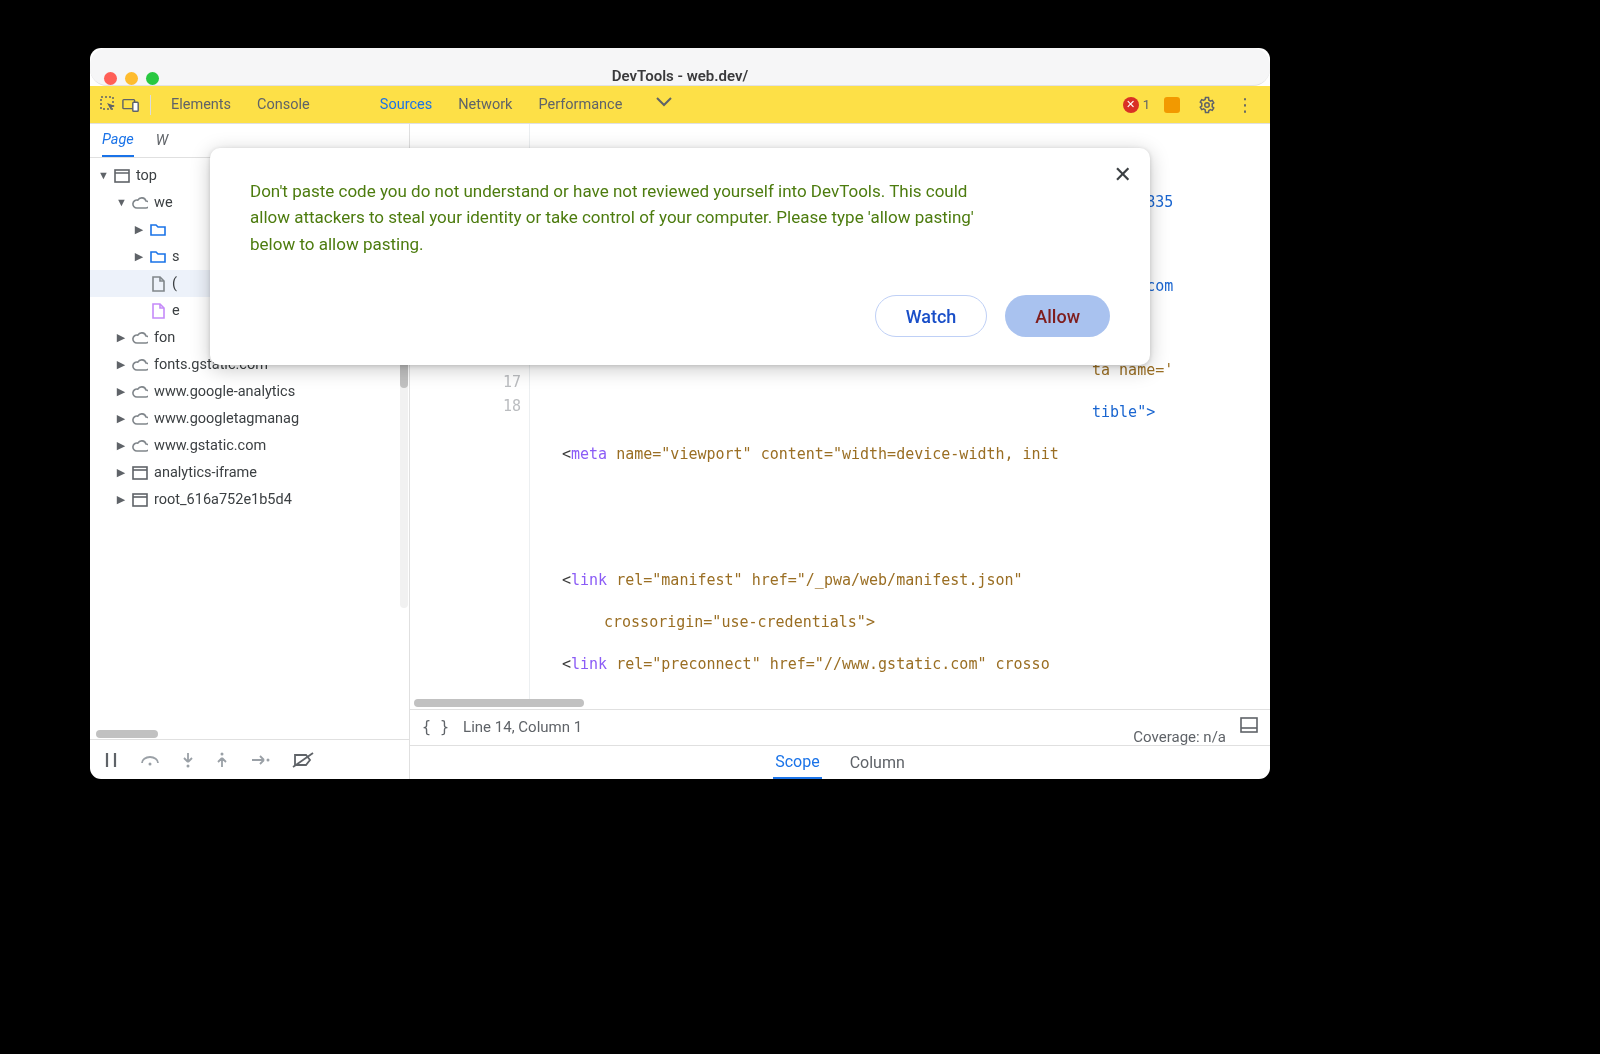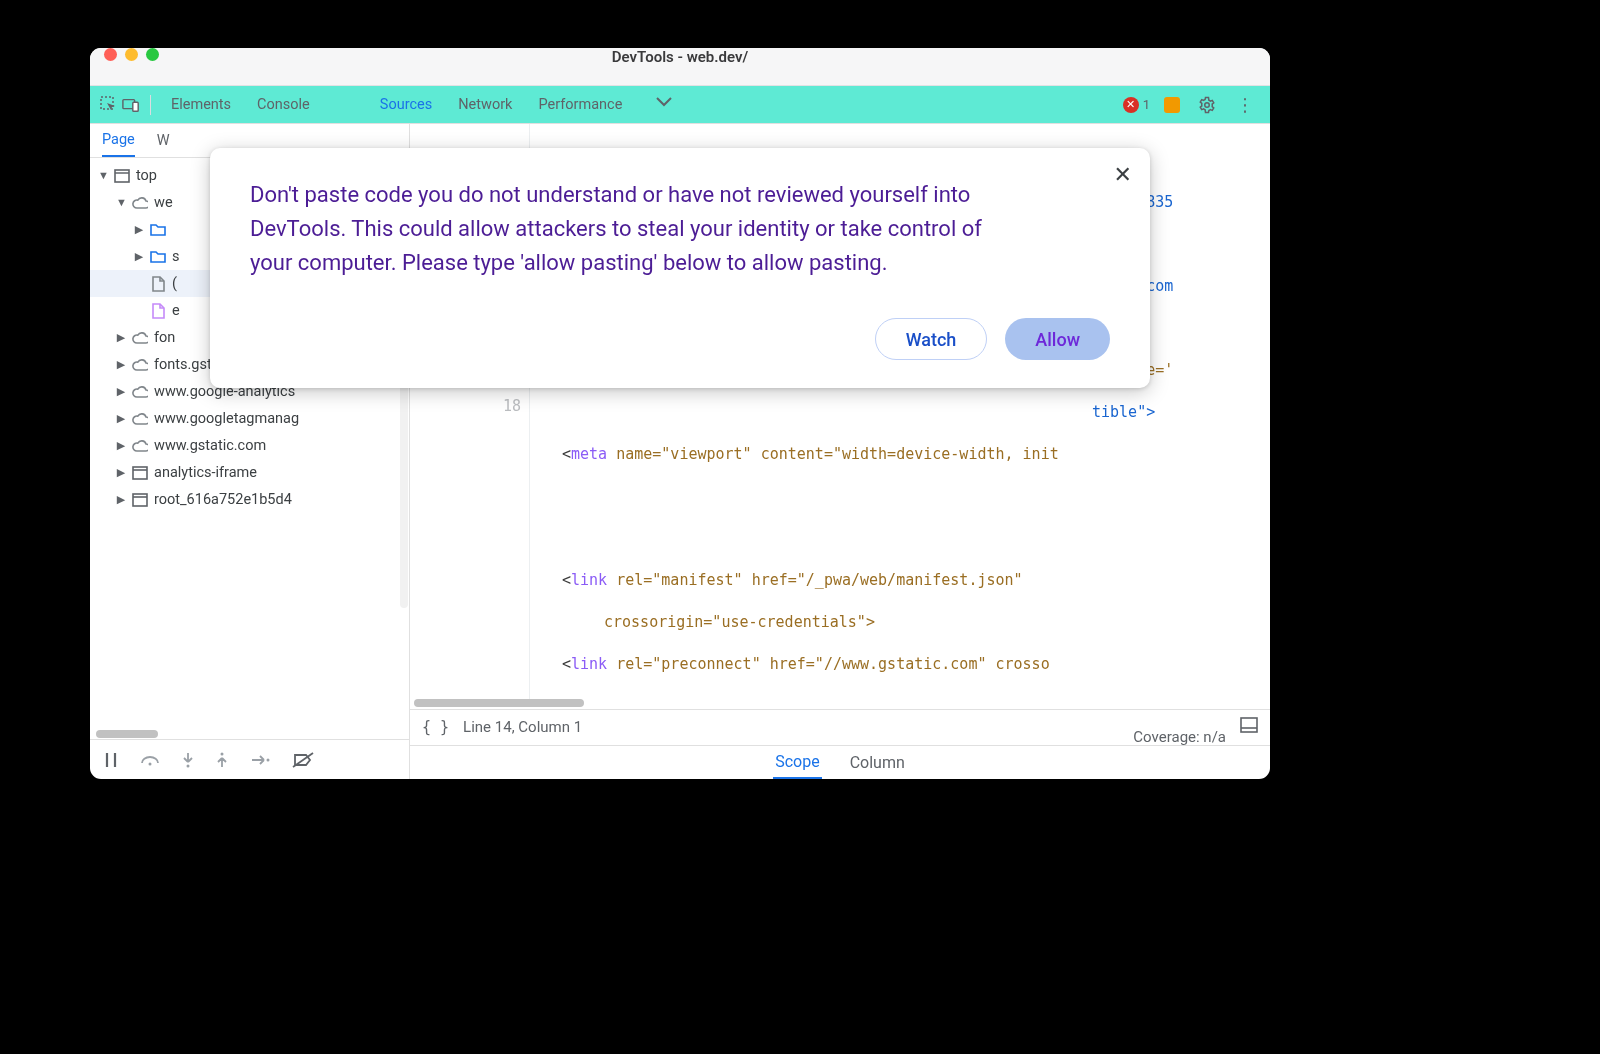--- a/index.html
+++ b/index.html
@@ -1,39 +1,39 @@
 <!DOCTYPE html>
 <html><head>
 <meta charset="utf-8">
 <style>
   * { box-sizing: border-box; }
   body { margin:0; background:#000; font-family:-apple-system,BlinkMacSystemFont,"Segoe UI",Roboto,Helvetica,Arial,sans-serif; width:1600px; height:1054px; overflow:hidden; }
   .stage{ position:absolute; inset:0; }
   .window{ position:absolute; left:90px; top:48px; width:1180px; height:731px; background:#fff; border-radius:11px; box-shadow:0 30px 60px rgba(0,0,0,.45), 0 2px 8px rgba(0,0,0,.3); overflow:hidden; display:flex; flex-direction:column; }
-  .titlebar{ height:38px; background:#f6f6f7; border-bottom:1px solid #e2e2e4; display:flex; align-items:flex-start; position:relative; flex:0 0 auto; }
+  .titlebar{ height:38px; background:#f6f6f7; border-bottom:1px solid #e2e2e4; display:flex; align-items:flex-end; position:relative; flex:0 0 auto;border-radius:17px; }
   .traffic{ display:flex; gap:8px; padding-left:14px; }
   .tl{ width:13px; height:13px; border-radius:50%; }
   .tl.r{ background:#ff5f57; } .tl.y{ background:#febc2e; } .tl.g{ background:#28c840; }
   .wintitle{ position:absolute; left:0; right:0; text-align:center; font-size:15px; font-weight:600; color:#3a3a3c; pointer-events:none;}
-  .toolbar{ height:38px; background:#5eead4; border-bottom:1px solid #e0e0e0; display:flex; align-items:center; padding:0 10px; gap:4px; color:#5f6368; font-size:14.5px; flex:0 0 auto; }
+  .toolbar{ height:38px; background:#fde047; border-bottom:1px solid #e0e0e0; display:flex; align-items:center; padding:0 10px; gap:4px; color:#5f6368; font-size:14.5px; flex:0 0 auto; }
   .tb-ic{ width:18px; height:18px; display:flex; align-items:center; justify-content:center; color:#5f6368;}
   .tabs{ display:flex; align-items:center; gap:26px; margin-left:10px; flex:1 1 auto; overflow:hidden;}
   .tab{ padding:2px 0; }
   .tab.active{ color:#1a73e8;margin-left:44px; }
   .chevmore{ margin-left:8px; }
   .badge-row{ display:flex; align-items:center; gap:14px; margin-left:auto; }
   .badge{ display:flex; align-items:center; gap:4px; font-size:13px; }
   .badge .dot{ width:16px; height:16px; border-radius:3px; display:flex; align-items:center; justify-content:center; color:#fff; font-size:11px;}
   .dot.err{ background:#d93025; border-radius:50%;}
   .dot.warn{ background:#f29900; }
   .kebab{ font-size:18px; color:#5f6368; padding:0 6px;}
   .body{ flex:1 1 auto; display:flex; min-height:0; position:relative;}
   .left{ width:320px; border-right:1px solid #e0e0e0; display:flex; flex-direction:column; min-height:0; position:relative;}
   .leftTabs{ height:34px; border-bottom:1px solid #e0e0e0; display:flex; align-items:center; gap:22px; padding:0 12px; font-size:14.5px; color:#5f6368;}
-  .leftTabs .lt{ padding:2px 0; }
+  .leftTabs .lt{ padding:2px 0;font-style:italic; }
   .leftTabs .lt.active{ color:#1a73e8; border-bottom:2px solid #1a73e8; height:100%; display:flex; align-items:center;}
   .tree{ flex:1 1 auto; overflow:hidden; font-size:14.5px; color:#3c4043; padding-top:4px; position:relative;}
   .row{ display:flex; align-items:center; height:27px; gap:6px; padding-right:6px; white-space:nowrap; overflow:hidden; }
   .row .arr{ width:10px; text-align:center; color:#5f6368; font-size:11px;}
   .row .ic{ width:16px; height:16px; display:flex; align-items:center; justify-content:center;}
   .row.sel{ background:#edf2fa; }
   .left-vscroll{ position:absolute; right:1px; top:44px; width:8px; height:440px; background:#f1f1f1; border-radius:4px;}
   .left-vscroll .thumb{ position:absolute; top:0; width:8px; height:220px; background:#c1c1c1; border-radius:4px;}
   .left-hscroll{ height:10px; padding:0 6px; display:flex; align-items:center;}
   .left-hscroll .thumb{ height:8px; width:62px; background:#c1c1c1; border-radius:4px;}
@@ -50,27 +50,27 @@
   .status .pill{ margin-left:auto;margin-top:20px;}
   .bottomTabs{ height:38px; border-top:1px solid #e0e0e0; display:flex; align-items:center; justify-content:center; gap:26px; color:#5f6368; font-size:16px;}
   .bottomTabs .bt{ padding:6px 2px;}
   .bottomTabs .bt.active{ color:#1a73e8; border-bottom:2px solid #1a73e8;}
   .dbgbar{ height:40px; border-top:1px solid #e0e0e0; display:flex; align-items:center; gap:22px; padding:0 14px; color:#9aa0a6;}
   .dbgbar svg{ display:block;}
   
   .dialog{ position:absolute; left:120px; top:24px; width:940px; background:#fff; border-radius:10px; box-shadow:0 4px 20px rgba(0,0,0,.22), 0 1px 4px rgba(0,0,0,.15); padding:30px 40px 28px 40px; z-index:50;}
   .dialog .close{ position:absolute; right:18px; top:14px; font-size:22px; color:#3c4043; cursor:pointer;}
   .dtitle{ font-size:25px; font-weight:500; color:#202124; margin-bottom:14px;}
-  .dbody{ font-size:22px; line-height:1.55; color:#4c1d95; max-width:760px; margin-bottom:16px;}
+  .dbody{ font-size:17px; line-height:1.55; color:#4d7c0f; max-width:760px; margin-bottom:16px;}
   .dinput{ width:268px; height:38px; border:1px solid #cfcfd1; border-radius:5px; padding:0 12px; font-size:16px; color:#3c4043;}
   .dinput::placeholder{ color:#9aa0a6;}
   .dactions{ display:flex; justify-content:flex-end; gap:18px; margin-top:38px;}
   .btn{ height:42px; padding:0 30px; border-radius:999px; font-size:18px; font-weight:500; display:flex; align-items:center; cursor:pointer;}
   .btn.secondary{ background:#fff; color:#1a4fc8; border:1.5px solid #bfd0f6;}
-  .btn.primary{ background:#a9c2ef; color:#6d28d9; border:none;}
+  .btn.primary{ background:#a9c2ef; color:#7f1d1d; border:none;}
   .mono{ font-family:ui-monospace,SFMono-Regular,Menlo,monospace;}
   .rt-vscroll{ position:absolute; right:2px; top:0; bottom:0; width:8px;}
   .rt-vscroll .thumb{ position:absolute; top:40px; width:8px; height:0px; background:#c1c1c1; border-radius:4px;}
 </style>
 </head>
 <body>
 
 <div class="stage">
   <div class="window">
 

